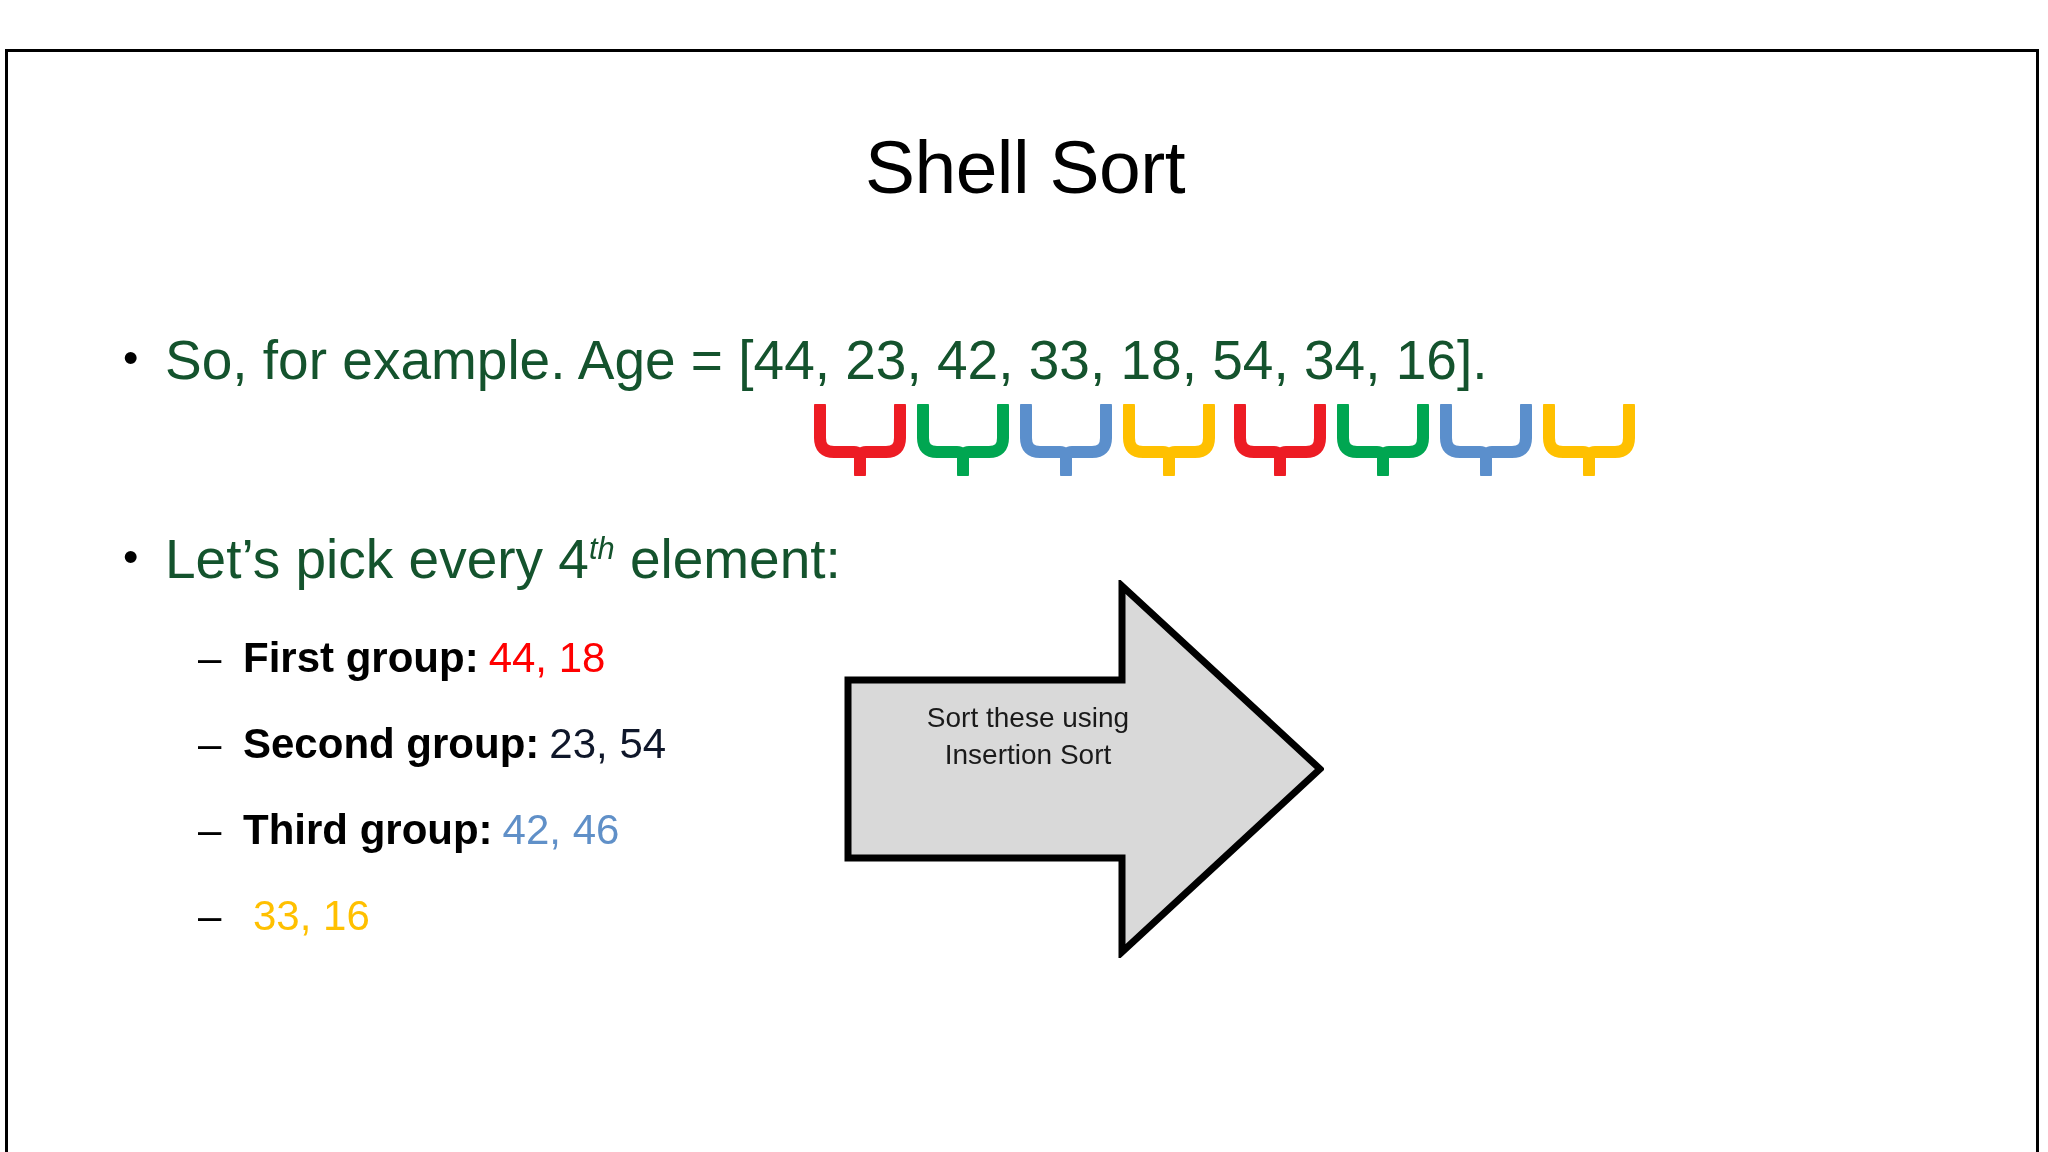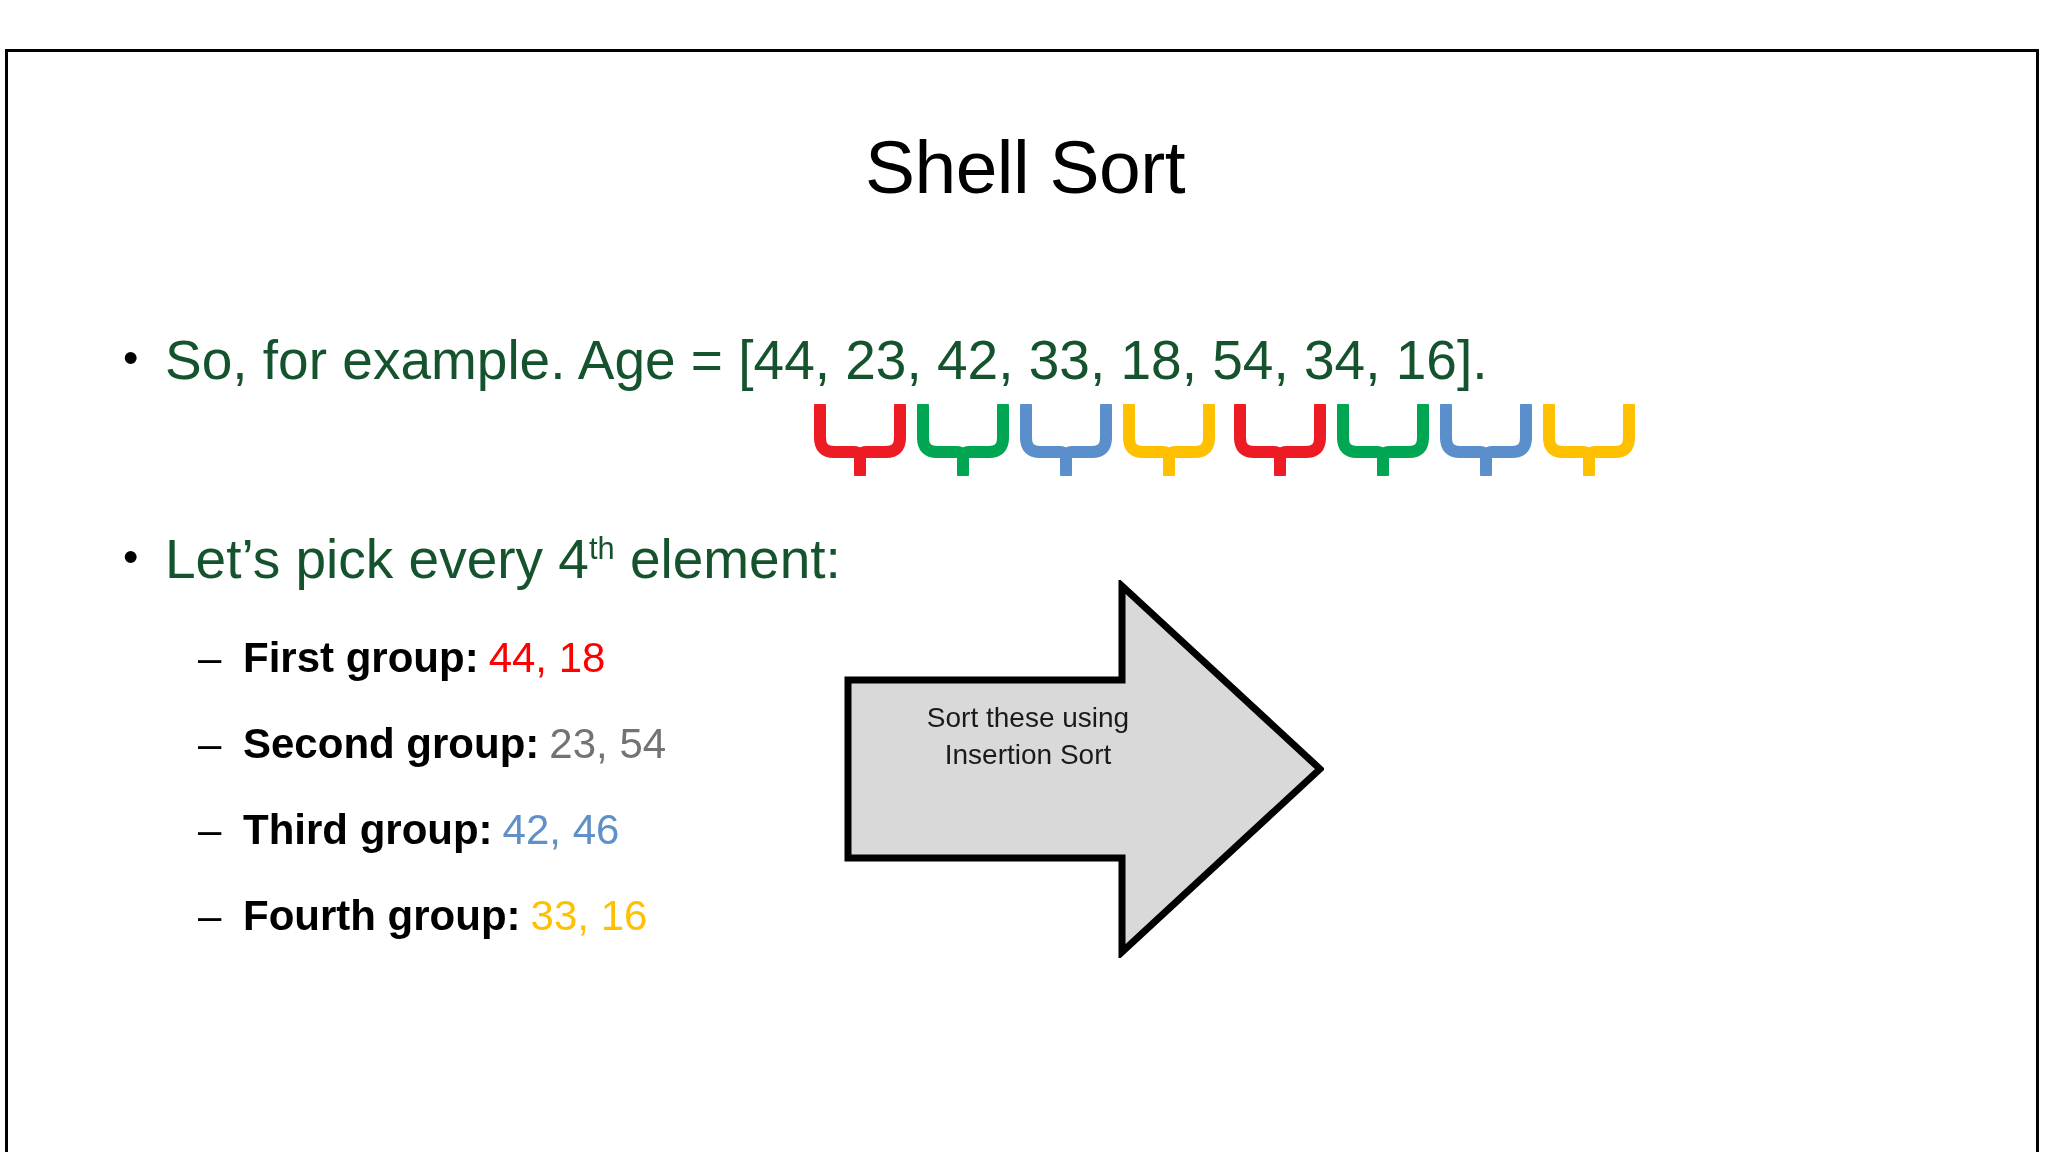--- a/index.html
+++ b/index.html
@@ -59,20 +59,21 @@
   }
   .bullet1 .txt { color: #14532d; }
 
   #bullet-example { left: 115px; top: 278px; }
   #bullet-pick    { left: 115px; top: 477px; }
 
   sup.ord {
     font-size: 0.56em;
     vertical-align: super;
     line-height: 0;
+    font-style: italic;
   }
 
   
   .bullet2 {
     position: absolute;
     display: flex;
     align-items: baseline;
     font-size: 42px;
     line-height: 1.1;
     color: #000000;
@@ -212,32 +213,31 @@
 
   <div class="bullet2" id="sub-1">
     <span class="dash">–</span>
     <span class="label">First group:</span>
     <span class="vals" style="color:#FF0000;">44, 18</span>
   </div>
 
   <div class="bullet2" id="sub-2">
     <span class="dash">–</span>
     <span class="label">Second group:</span>
-    <span class="vals" style="color:#737373;">23, 54</span>
+    <span class="vals" style="color:#0f172a;">23, 54</span>
   </div>
 
   <div class="bullet2" id="sub-3">
     <span class="dash">–</span>
     <span class="label">Third group:</span>
     <span class="vals" style="color:#6090C8;">42, 46</span>
   </div>
 
   <div class="bullet2" id="sub-4">
     <span class="dash">–</span>
-    <span class="label">Fourth group:</span>
     <span class="vals" style="color:#FFC000;text-align:center;">33, 16</span>
   </div>
 
   <div id="arrow-callout">
     <svg viewBox="0 0 480 378" xmlns="http://www.w3.org/2000/svg">
       <polygon points="4,100 278,100 278,6 476,189 278,372 278,278 4,278" fill="#D9D9D9" stroke="#000000" stroke-width="7" stroke-linejoin="miter"></polygon>
     </svg>
     <div id="arrow-text">
       <div>Sort these using</div>
       <div>Insertion Sort</div>

